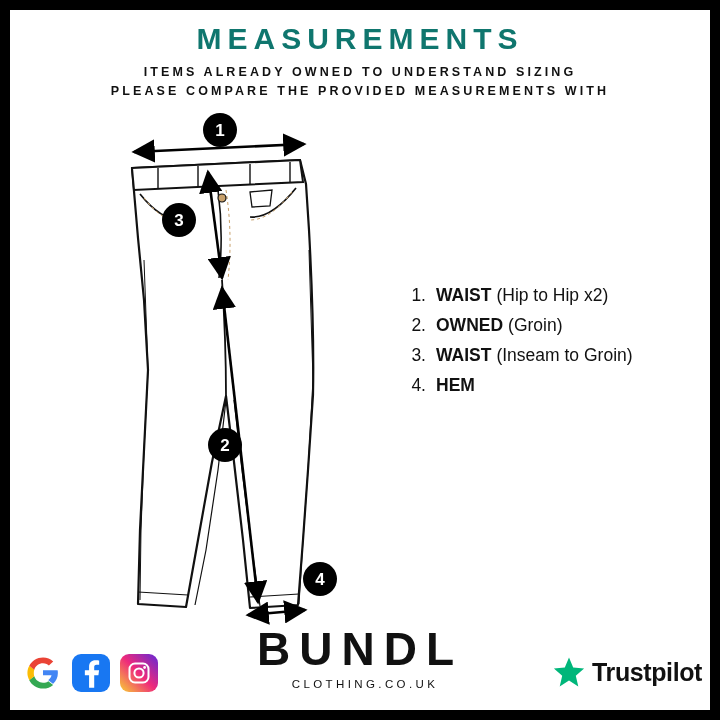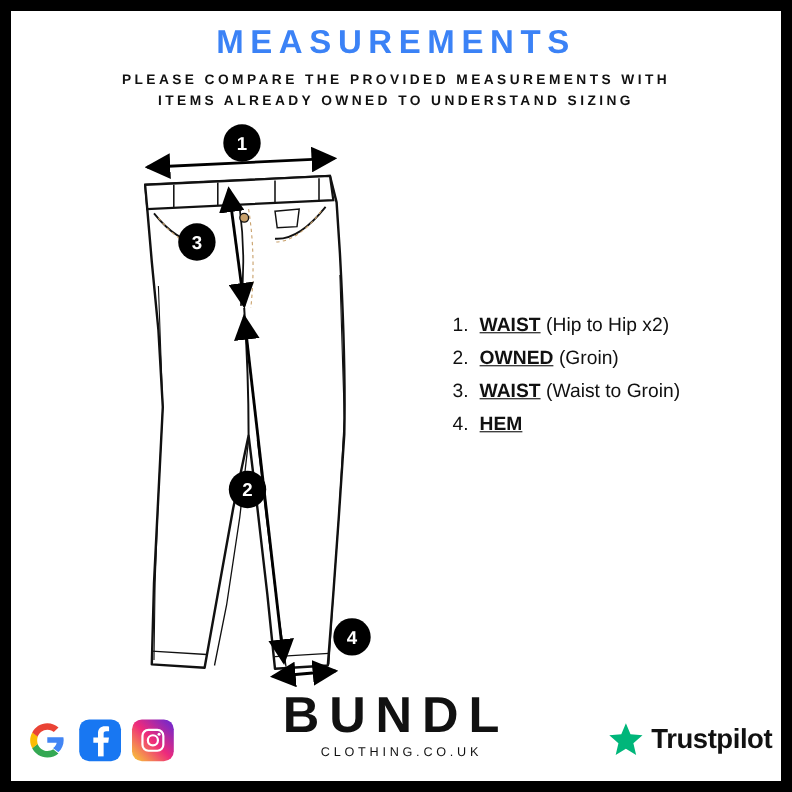--- a/index.html
+++ b/index.html
@@ -33,21 +33,21 @@
     position: absolute;
     left: 0;
     top: 12px;
     width: 700px;
     text-align: center;
   }
   .title {
     font-size: 30px;
     font-weight: bold;
     letter-spacing: 6px;
-    color: #3b82f6;
+    color: #0f766e;
     margin: 0;
     line-height: 1.1;
   }
   .subtitle {
     margin: 8px auto 0 auto;
     width: 640px;
     font-size: 12.5px;
     font-weight: bold;
     letter-spacing: 3.1px;
     color: #111111;
@@ -102,21 +102,20 @@
   }
   .legend-num {
     width: 26px;
     text-align: right;
     margin-right: 10px;
     font-weight: normal;
   }
   .legend-term {
     font-weight: bold;
     margin-right: 5px;
-    text-decoration: underline;
   }
   .legend-desc {
     font-weight: normal;
     text-align: right;
   }
 
   
   .footer {
     position: absolute;
     left: 0;
@@ -182,22 +181,22 @@
 </style>
 </head>
 <body>
 
 <div id="page">
   <div class="canvas">
 
     <div class="header">
       <div class="title">MEASUREMENTS</div>
       <div class="subtitle">
+        <div>ITEMS ALREADY OWNED TO UNDERSTAND SIZING</div>
         <div>PLEASE COMPARE THE PROVIDED MEASUREMENTS WITH</div>
-        <div>ITEMS ALREADY OWNED TO UNDERSTAND SIZING</div>
       </div>
     </div>
 
     <div class="diagram">
       <svg width="320" height="520" viewBox="0 0 320 520">
         <defs>
           <marker id="arrowEnd" markerWidth="9" markerHeight="9" refX="8" refY="4.5" orient="auto">
             <path d="M0,0 L9,4.5 L0,9 z" fill="#000"></path>
           </marker>
           <marker id="arrowStart" markerWidth="9" markerHeight="9" refX="1" refY="4.5" orient="auto">
@@ -262,21 +261,21 @@
         <span class="legend-desc">(Hip to Hip x2)</span>
       </div>
       <div class="legend-row">
         <span class="legend-num">2.</span>
         <span class="legend-term">OWNED</span>
         <span class="legend-desc">(Groin)</span>
       </div>
       <div class="legend-row">
         <span class="legend-num">3.</span>
         <span class="legend-term">WAIST</span>
-        <span class="legend-desc">(Waist to Groin)</span>
+        <span class="legend-desc">(Inseam to Groin)</span>
       </div>
       <div class="legend-row">
         <span class="legend-num">4.</span>
         <span class="legend-term">HEM</span>
       </div>
     </div>
 
     <div class="footer">
 
       <div class="socials">

